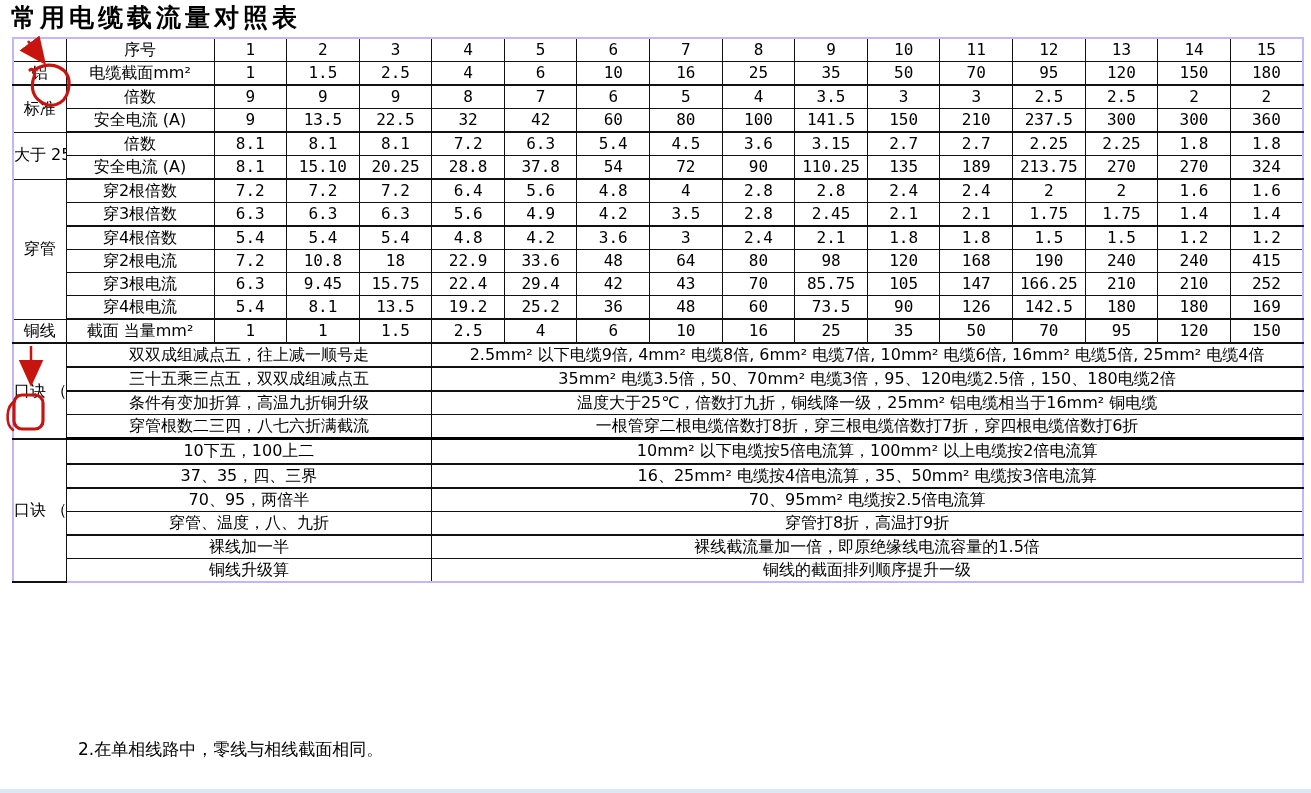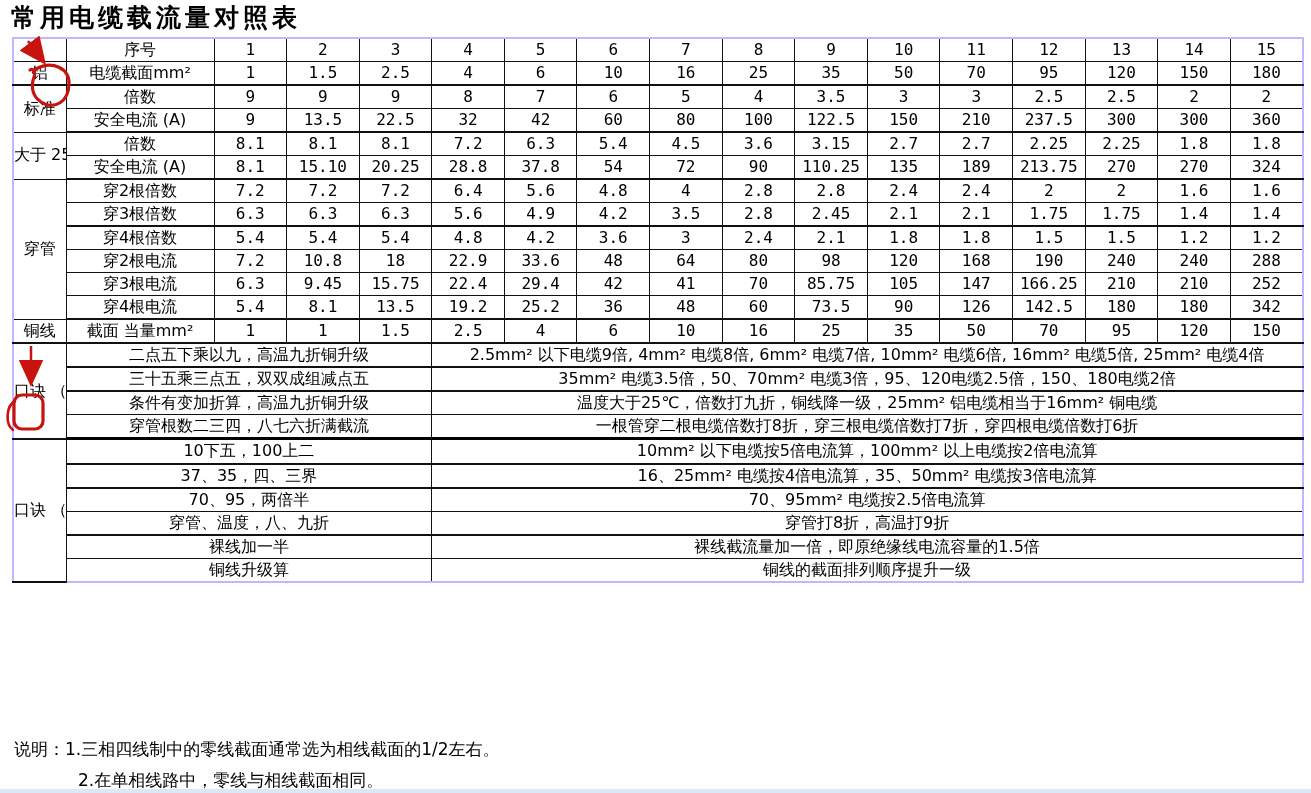--- a/index.html
+++ b/index.html
@@ -118,21 +118,21 @@
       <tr class="hb">
         <td>安全电流 (A)</td>
         <td class="num">9</td>
         <td class="num">13.5</td>
         <td class="num vt">22.5</td>
         <td class="num">32</td>
         <td class="num">42</td>
         <td class="num vt">60</td>
         <td class="num">80</td>
         <td class="num">100</td>
-        <td class="num vt">122.5</td>
+        <td class="num vt">141.5</td>
         <td class="num">150</td>
         <td class="num">210</td>
         <td class="num vt">237.5</td>
         <td class="num">300</td>
         <td class="num">300</td>
         <td class="num">360</td>
       </tr>
       <tr>
         <td class="group" colspan="1" rowspan="2">大于
 25℃</td>
@@ -235,31 +235,31 @@
         <td class="num">33.6</td>
         <td class="num vt">48</td>
         <td class="num">64</td>
         <td class="num">80</td>
         <td class="num vt">98</td>
         <td class="num">120</td>
         <td class="num">168</td>
         <td class="num vt">190</td>
         <td class="num">240</td>
         <td class="num">240</td>
-        <td class="num">288</td>
+        <td class="num">415</td>
       </tr>
       <tr>
         <td>穿3根电流</td>
         <td class="num">6.3</td>
         <td class="num">9.45</td>
         <td class="num vt">15.75</td>
         <td class="num">22.4</td>
         <td class="num">29.4</td>
         <td class="num vt">42</td>
-        <td class="num">41</td>
+        <td class="num">43</td>
         <td class="num">70</td>
         <td class="num vt">85.75</td>
         <td class="num">105</td>
         <td class="num">147</td>
         <td class="num vt">166.25</td>
         <td class="num">210</td>
         <td class="num">210</td>
         <td class="num">252</td>
       </tr>
       <tr class="hb">
@@ -271,21 +271,21 @@
         <td class="num">25.2</td>
         <td class="num vt">36</td>
         <td class="num">48</td>
         <td class="num">60</td>
         <td class="num vt">73.5</td>
         <td class="num">90</td>
         <td class="num">126</td>
         <td class="num vt">142.5</td>
         <td class="num">180</td>
         <td class="num">180</td>
-        <td class="num">342</td>
+        <td class="num">169</td>
       </tr>
       <tr class="hb">
         <td class="group" colspan="1" rowspan="1">铜线</td>
         <td>截面 当量mm²</td>
         <td class="num">1</td>
         <td class="num">1</td>
         <td class="num vt">1.5</td>
         <td class="num">2.5</td>
         <td class="num">4</td>
         <td class="num vt">6</td>
@@ -295,21 +295,21 @@
         <td class="num">35</td>
         <td class="num">50</td>
         <td class="num vt">70</td>
         <td class="num">95</td>
         <td class="num">120</td>
         <td class="num">150</td>
       </tr>
       <tr class="hb">
         <td class="group" colspan="1" rowspan="4">口诀
 （一）</td>
-        <td class="ltext" colspan="4">二点五下乘以九，高温九折铜升级</td>
+        <td class="ltext" colspan="4">双双成组减点五，往上减一顺号走</td>
         <td class="ltext vtl" colspan="12">2.5mm² 以下电缆9倍, 4mm² 电缆8倍, 6mm² 电缆7倍, 10mm² 电缆6倍, 16mm² 电缆5倍, 25mm² 电缆4倍</td>
       </tr>
       <tr class="hb">
         <td class="ltext" colspan="4">三十五乘三点五，双双成组减点五</td>
         <td class="ltext vtl" colspan="12">35mm² 电缆3.5倍，50、70mm² 电缆3倍，95、120电缆2.5倍，150、180电缆2倍</td>
       </tr>
       <tr>
         <td class="ltext" colspan="4">条件有变加折算，高温九折铜升级</td>
         <td class="ltext vtl" colspan="12">温度大于25℃，倍数打九折，铜线降一级，25mm² 铝电缆相当于16mm² 铜电缆</td>
       </tr>
@@ -340,21 +340,20 @@
         <td class="ltext vtl" colspan="12">裸线截流量加一倍，即原绝缘线电流容量的1.5倍</td>
       </tr>
       <tr>
         <td class="ltext" colspan="4">铜线升级算</td>
         <td class="ltext vtl" colspan="12">铜线的截面排列顺序提升一级</td>
       </tr>
     </tbody>
 </table>
 
 <div class="notes">
-  <div class="note-line">说明：1.三相四线制中的零线截面通常选为相线截面的1/2左右。</div>
   <div class="note-line note-line-2">2.在单相线路中，零线与相线截面相同。</div>
 </div>
 
 <svg class="annotations" viewBox="0 0 1311 793">
   <defs>
     <marker id="ah" markerWidth="12" markerHeight="10" refX="9" refY="5" orient="auto">
       <path d="M0,0 L11,5 L0,10 z" fill="var(--red,#c8140e)"></path>
     </marker>
   </defs>
 

